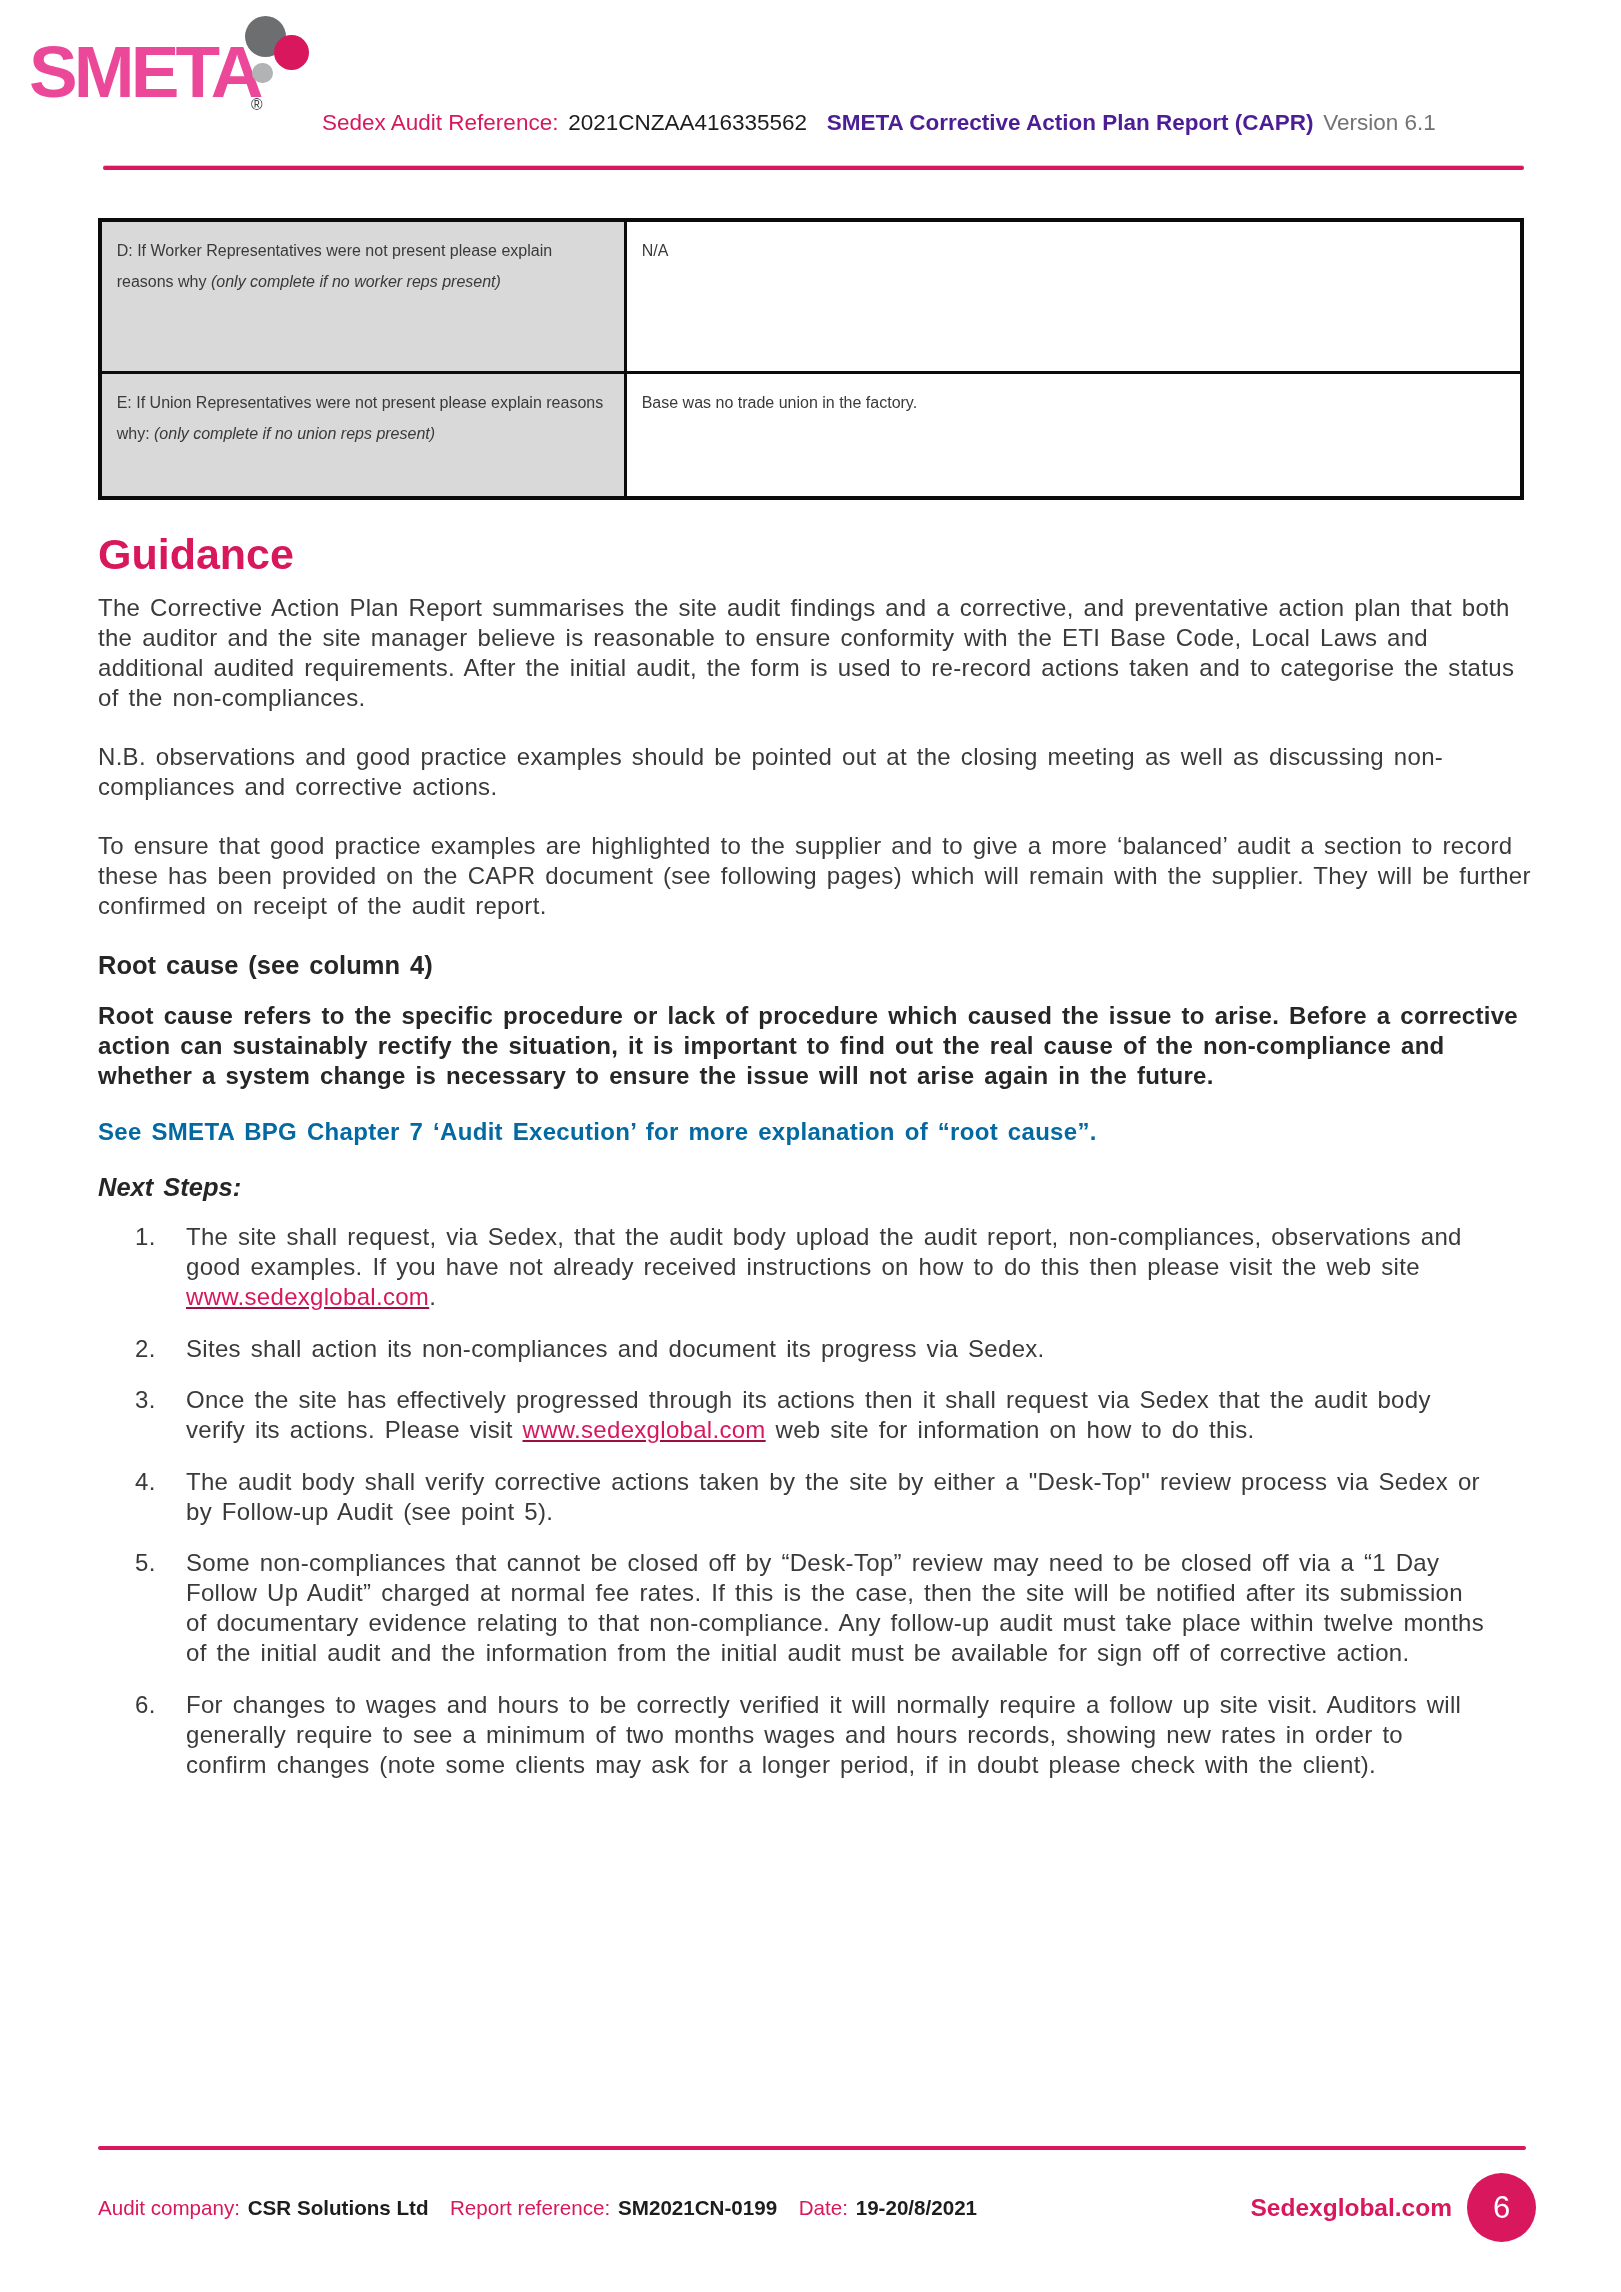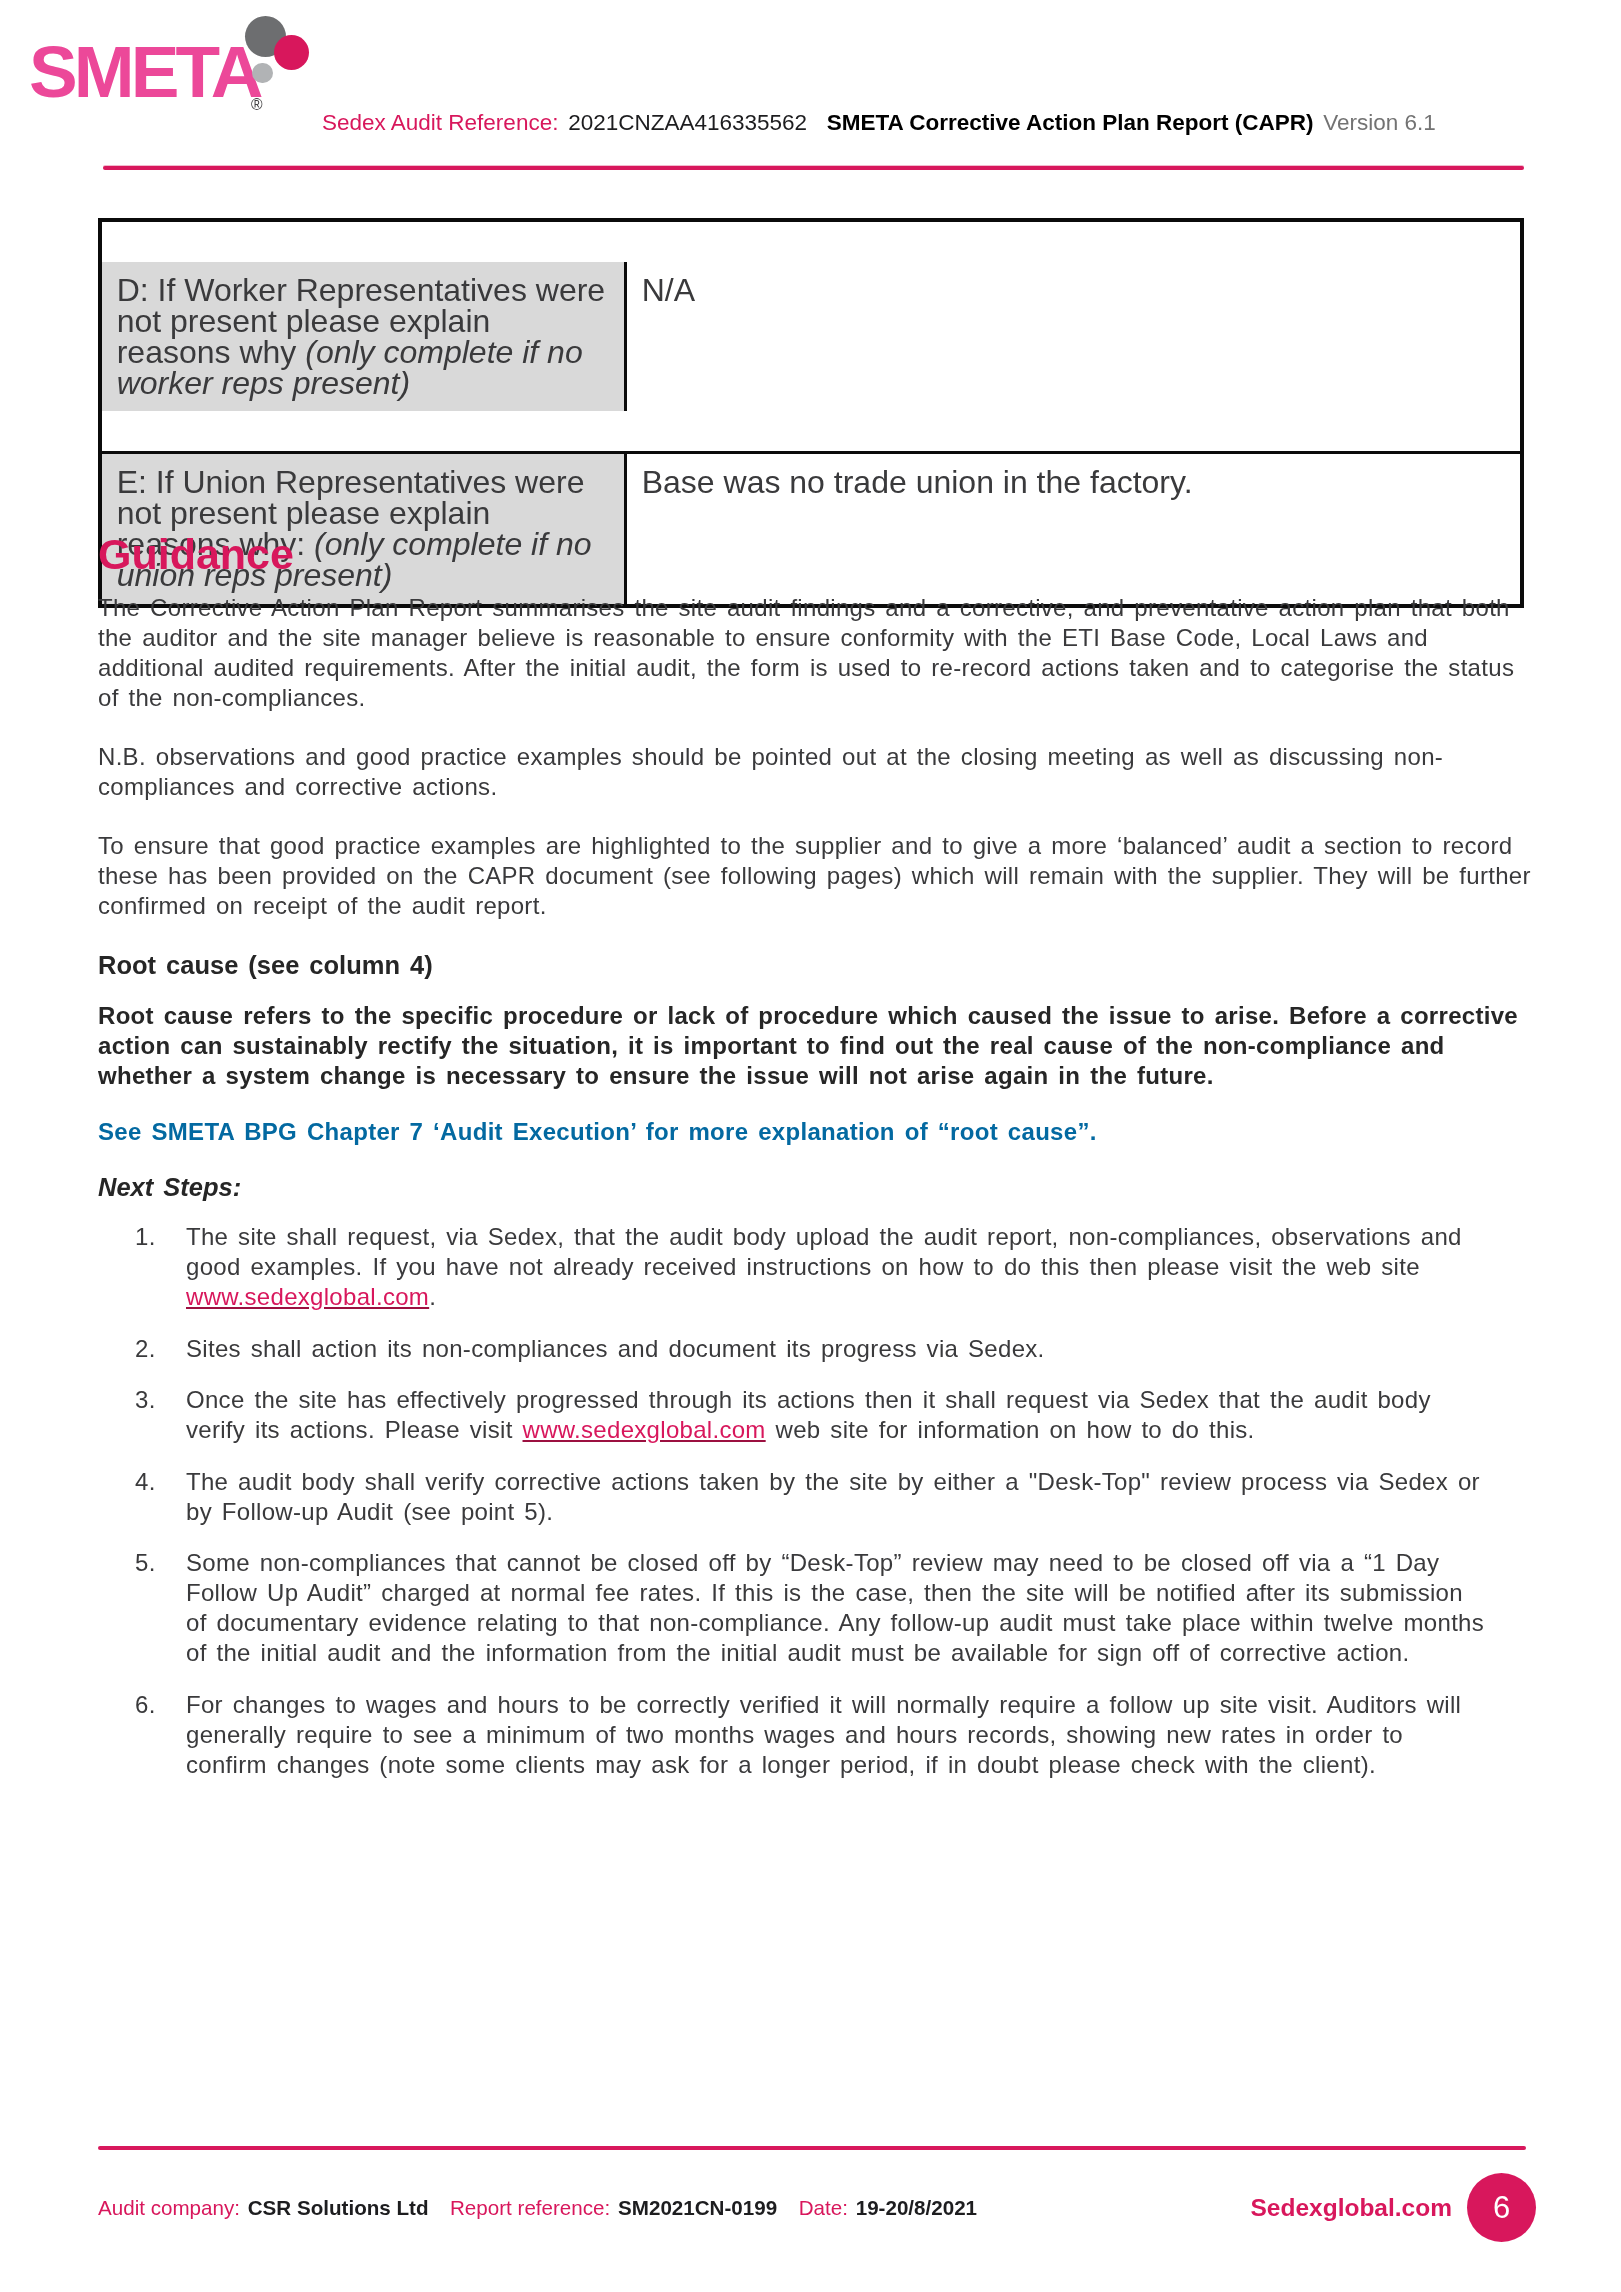--- a/index.html
+++ b/index.html
@@ -27,37 +27,37 @@
   .dot-pink  { left:245px; top:21.6px; width:35px; height:35px; background:#d8175c; }
   .dot-small { left:223px; top:49px; width:20.6px; height:20.6px; background:#b1b3b5; }
 
   .header-meta {
     position:absolute; left:322px; top:82px;
     display:flex; align-items:baseline; gap:9.8px;
     font-size:22.5px; white-space:nowrap;
   }
   .pink-label { color:#d8175c; }
   .meta-value { color:#1d1d1f; }
-  .meta-title { color:#000000; font-weight:bold; margin-left:9.8px; }
+  .meta-title { color:#4c1d95; font-weight:bold; margin-left:9.8px; }
   .meta-version { color:#737373;margin-top:28px; }
 
   .header-rule {
     position:absolute; left:103px; top:166px; width:1421px; height:3.9px;
     background:#d8175c; border-radius:2px;
     box-shadow:0 -1px 0 #f3b9cd;
   }
 
   
   .capr-table {
     position:absolute; left:98px; top:218px; width:1426px;
     border:4.9px solid #0b0b0b;
   }
   .capr-row { display:flex; }
   .capr-row + .capr-row .cell { border-top:3.9px solid #0b0b0b; }
-  .cell { padding:12.7px 14.7px; font-size:32px; line-height:31px;margin-top:40px; }
+  .cell { padding:12.7px 14.7px; font-size:16px; line-height:31px; }
   .cell-label {
     width:525px; flex:0 0 525px; background:#d9d9d9;
     border-right:3.9px solid #0b0b0b; color:#3a3a3c;
   }
   .cell-label .it { font-style:italic; }
   .cell-value { flex:1; background:#ffffff; color:#3a3a3c; }
   .row-d .cell { min-height:149px; }
   .row-e .cell { min-height:125px; }
 
   

